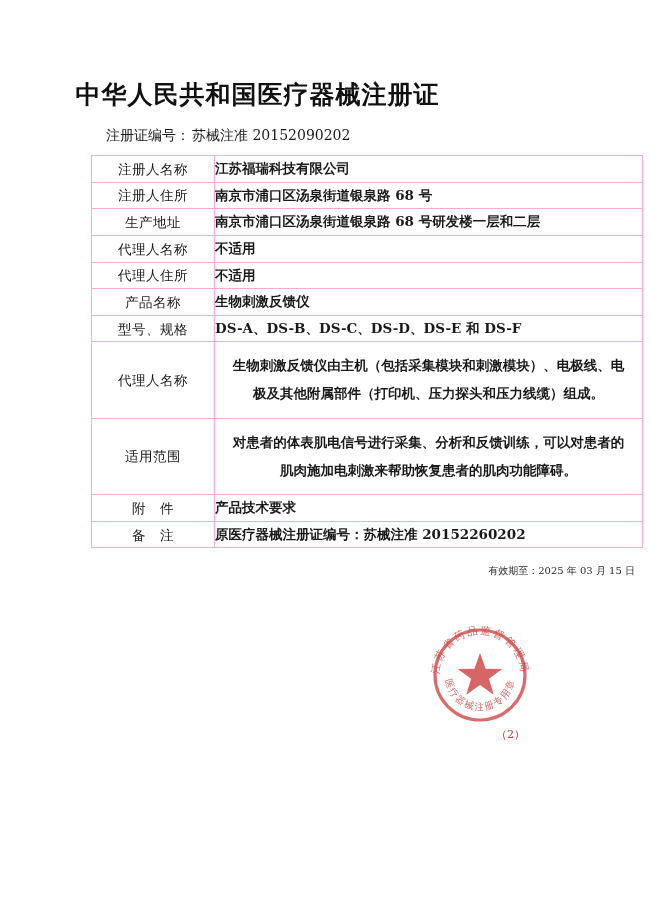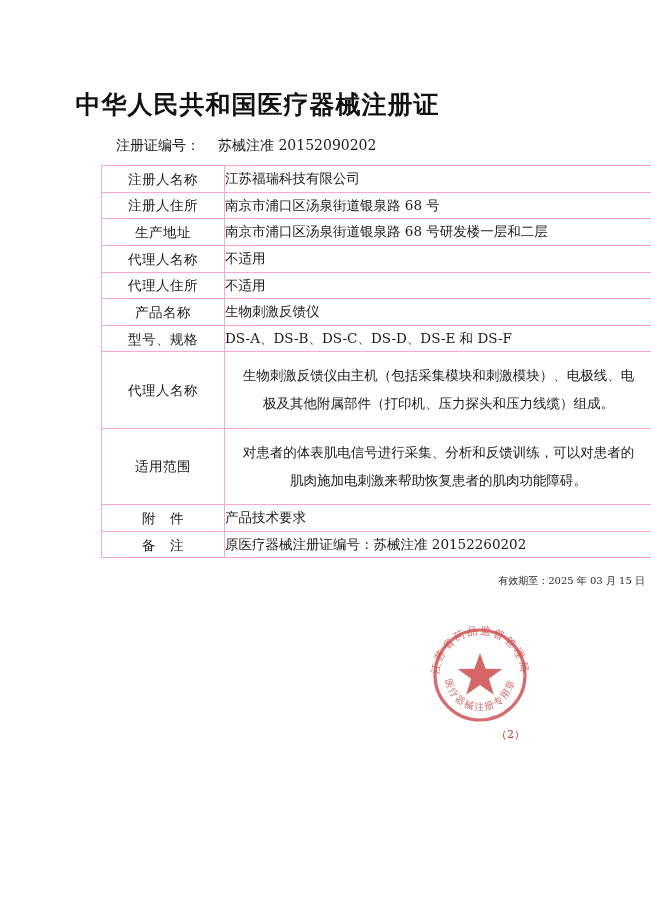--- a/index.html
+++ b/index.html
@@ -13,42 +13,42 @@
     position: relative;
     font-family: "DejaVu Sans", "Liberation Sans", sans-serif;
     color: #1a1a1a;
     overflow: hidden;
   }
   .page {
     position: relative;
     width: 515px;
     height: 922px;
     box-sizing: border-box;
-    padding: 16px;
+    padding: 6px;
   }
   .doc-title {
     text-align: center;
     font-family: "DejaVu Serif", "Liberation Serif", serif;
     font-weight: bold;
     font-size: 25px;
     letter-spacing: 1px;
     color: #111;
     margin: 0;
     padding-top: 72px;
   }
   .reg-no-line {
     margin: 16px 0 10px 0;
     padding-left: 100px;
     font-size: 14px;
     font-family: "DejaVu Serif", "Liberation Serif", serif;
     color: #1a1a1a;
     white-space: nowrap;
   }
   .reg-no-line .label { letter-spacing: 0px; }
-  .reg-no-line .value { margin-left: 18px; }
+  .reg-no-line .value { margin-left: 2px; }
 
   table.cert {
     border-collapse: collapse;
     width: 552px;
     margin: 0 0 0 85px;
     table-layout: fixed;
   }
   table.cert td {
     border: 1px solid #f9a8d4;
     font-size: 13.5px;
@@ -61,20 +61,21 @@
     width: 122px;
     text-align: center;
     line-height: 1.5;
     padding: 9px 4px;
     letter-spacing: 0.5px;
   }
   td.val {
     padding: 9px 12px;
     line-height: 1.9;
     text-align: left;
+    font-weight: bold;
   }
   td.val.multi {
     padding: 10px 12px 10px 12px;
     line-height: 2.05;
     text-align: center;
   }
   td.blank { height: 34px; }
   .spaced { letter-spacing: 6px; }
 
   .footer {

